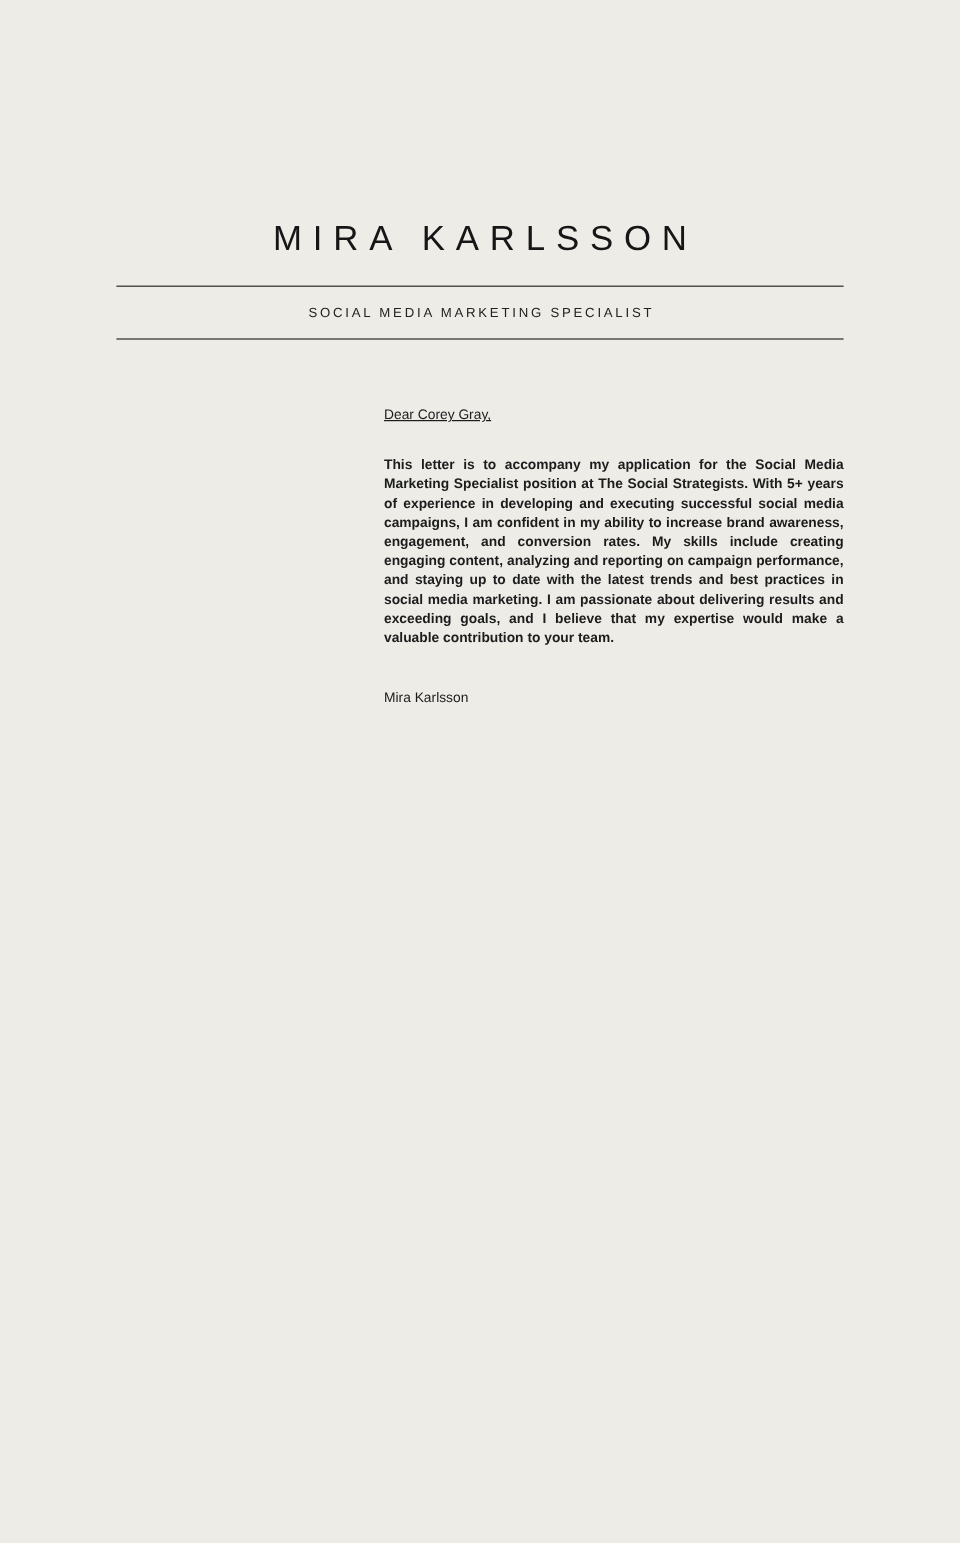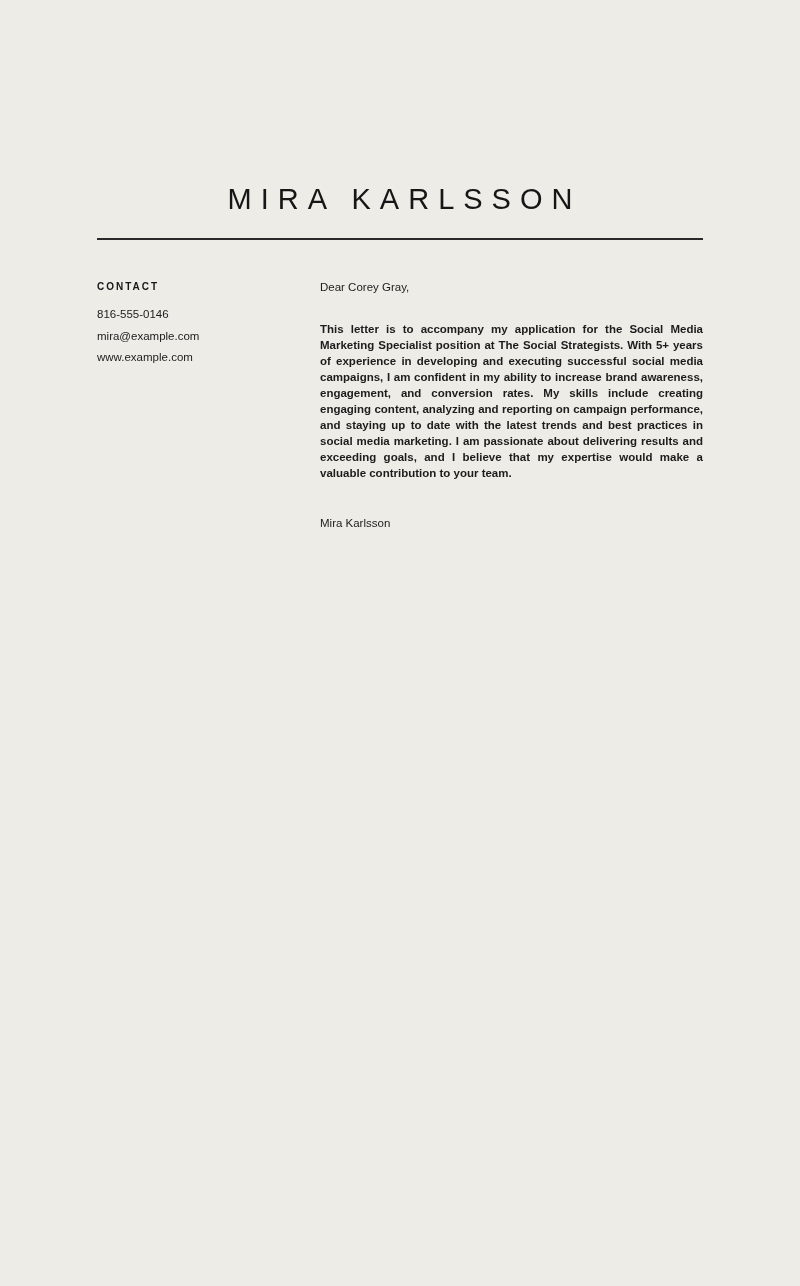--- a/index.html
+++ b/index.html
@@ -77,51 +77,46 @@
     line-height: 0;
   }
   
   .letter {
     flex: 1 1 auto;
     width: 383px;
     font-size: 11.5px;
     line-height: 16px;
     color: #1c1c1c;
   }
-  .salutation { margin: 0 0 28px 0; line-height: 12px; }
+  .salutation { margin: 16px 0 28px 0; line-height: 12px; text-decoration: underline; }
   .letter p {
     margin: 0 0 16px 0;
     text-align: justify;
     font-weight: bold;
   }
   .closing { margin: 32px 0 0 0; line-height: 12px; }
   .signature { margin: 36px 0 0 0; line-height: 12px; }
 </style>
 </head>
 <body>
 
 <div class="page">
 
   <h1 class="header-name">MIRA KARLSSON</h1>
 
   <hr class="rule">
 
+  <div class="header-subtitle">SOCIAL MEDIA MARKETING SPECIALIST</div>
 
   <hr class="rule">
 
   <div class="main">
 
     <aside class="sidebar">
 
-      <div class="contact-block">
-        <div class="side-heading">CONTACT</div>
-        <div class="side-line">816-555-0146</div>
-        <div class="side-line">mira@example.com</div>
-        <div class="side-line">www.example.com</div>
-      </div>
 
 
     </aside>
 
     <section class="letter">
       <div class="salutation">Dear Corey Gray,</div>
       <p>This letter is to accompany my application for the Social Media Marketing Specialist position at The Social Strategists. With 5+ years of experience in developing and executing successful social media campaigns, I am confident in my ability to increase brand awareness, engagement, and conversion rates. My skills include creating engaging content, analyzing and reporting on campaign performance, and staying up to date with the latest trends and best practices in social media marketing. I am passionate about delivering results and exceeding goals, and I believe that my expertise would make a valuable contribution to your team.</p>
       <div class="signature">Mira Karlsson</div>
     </section>
 

